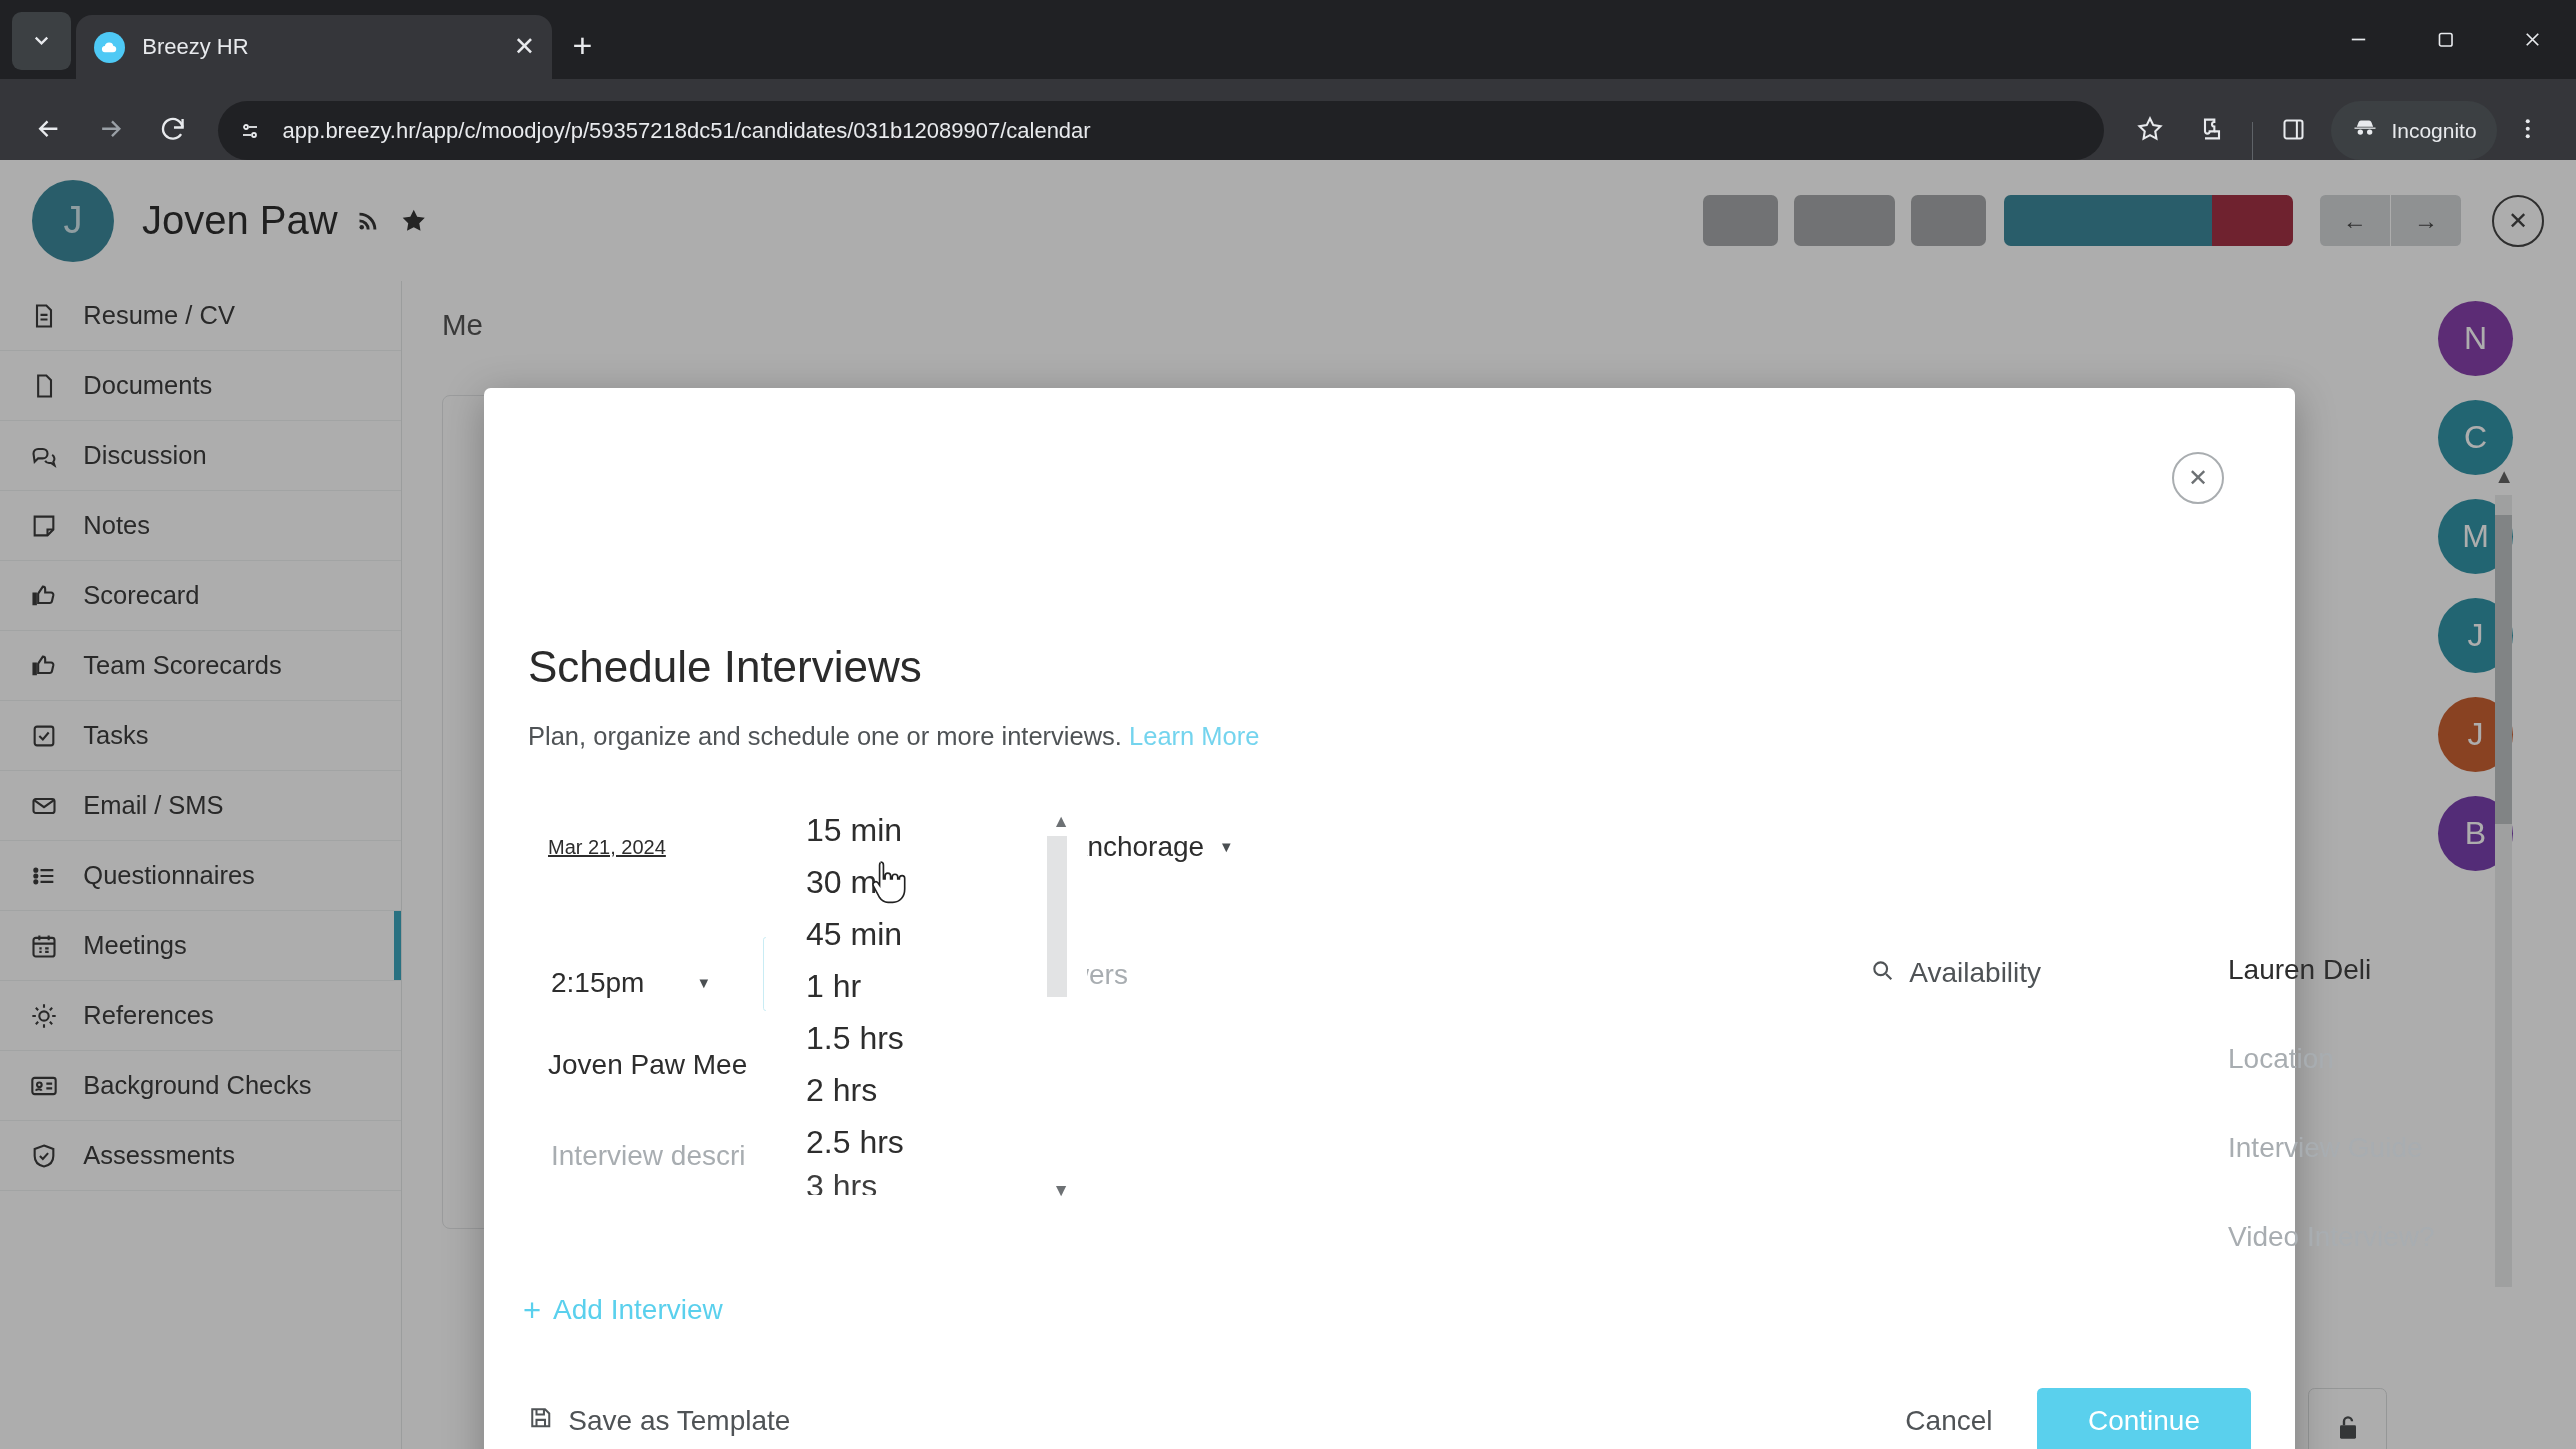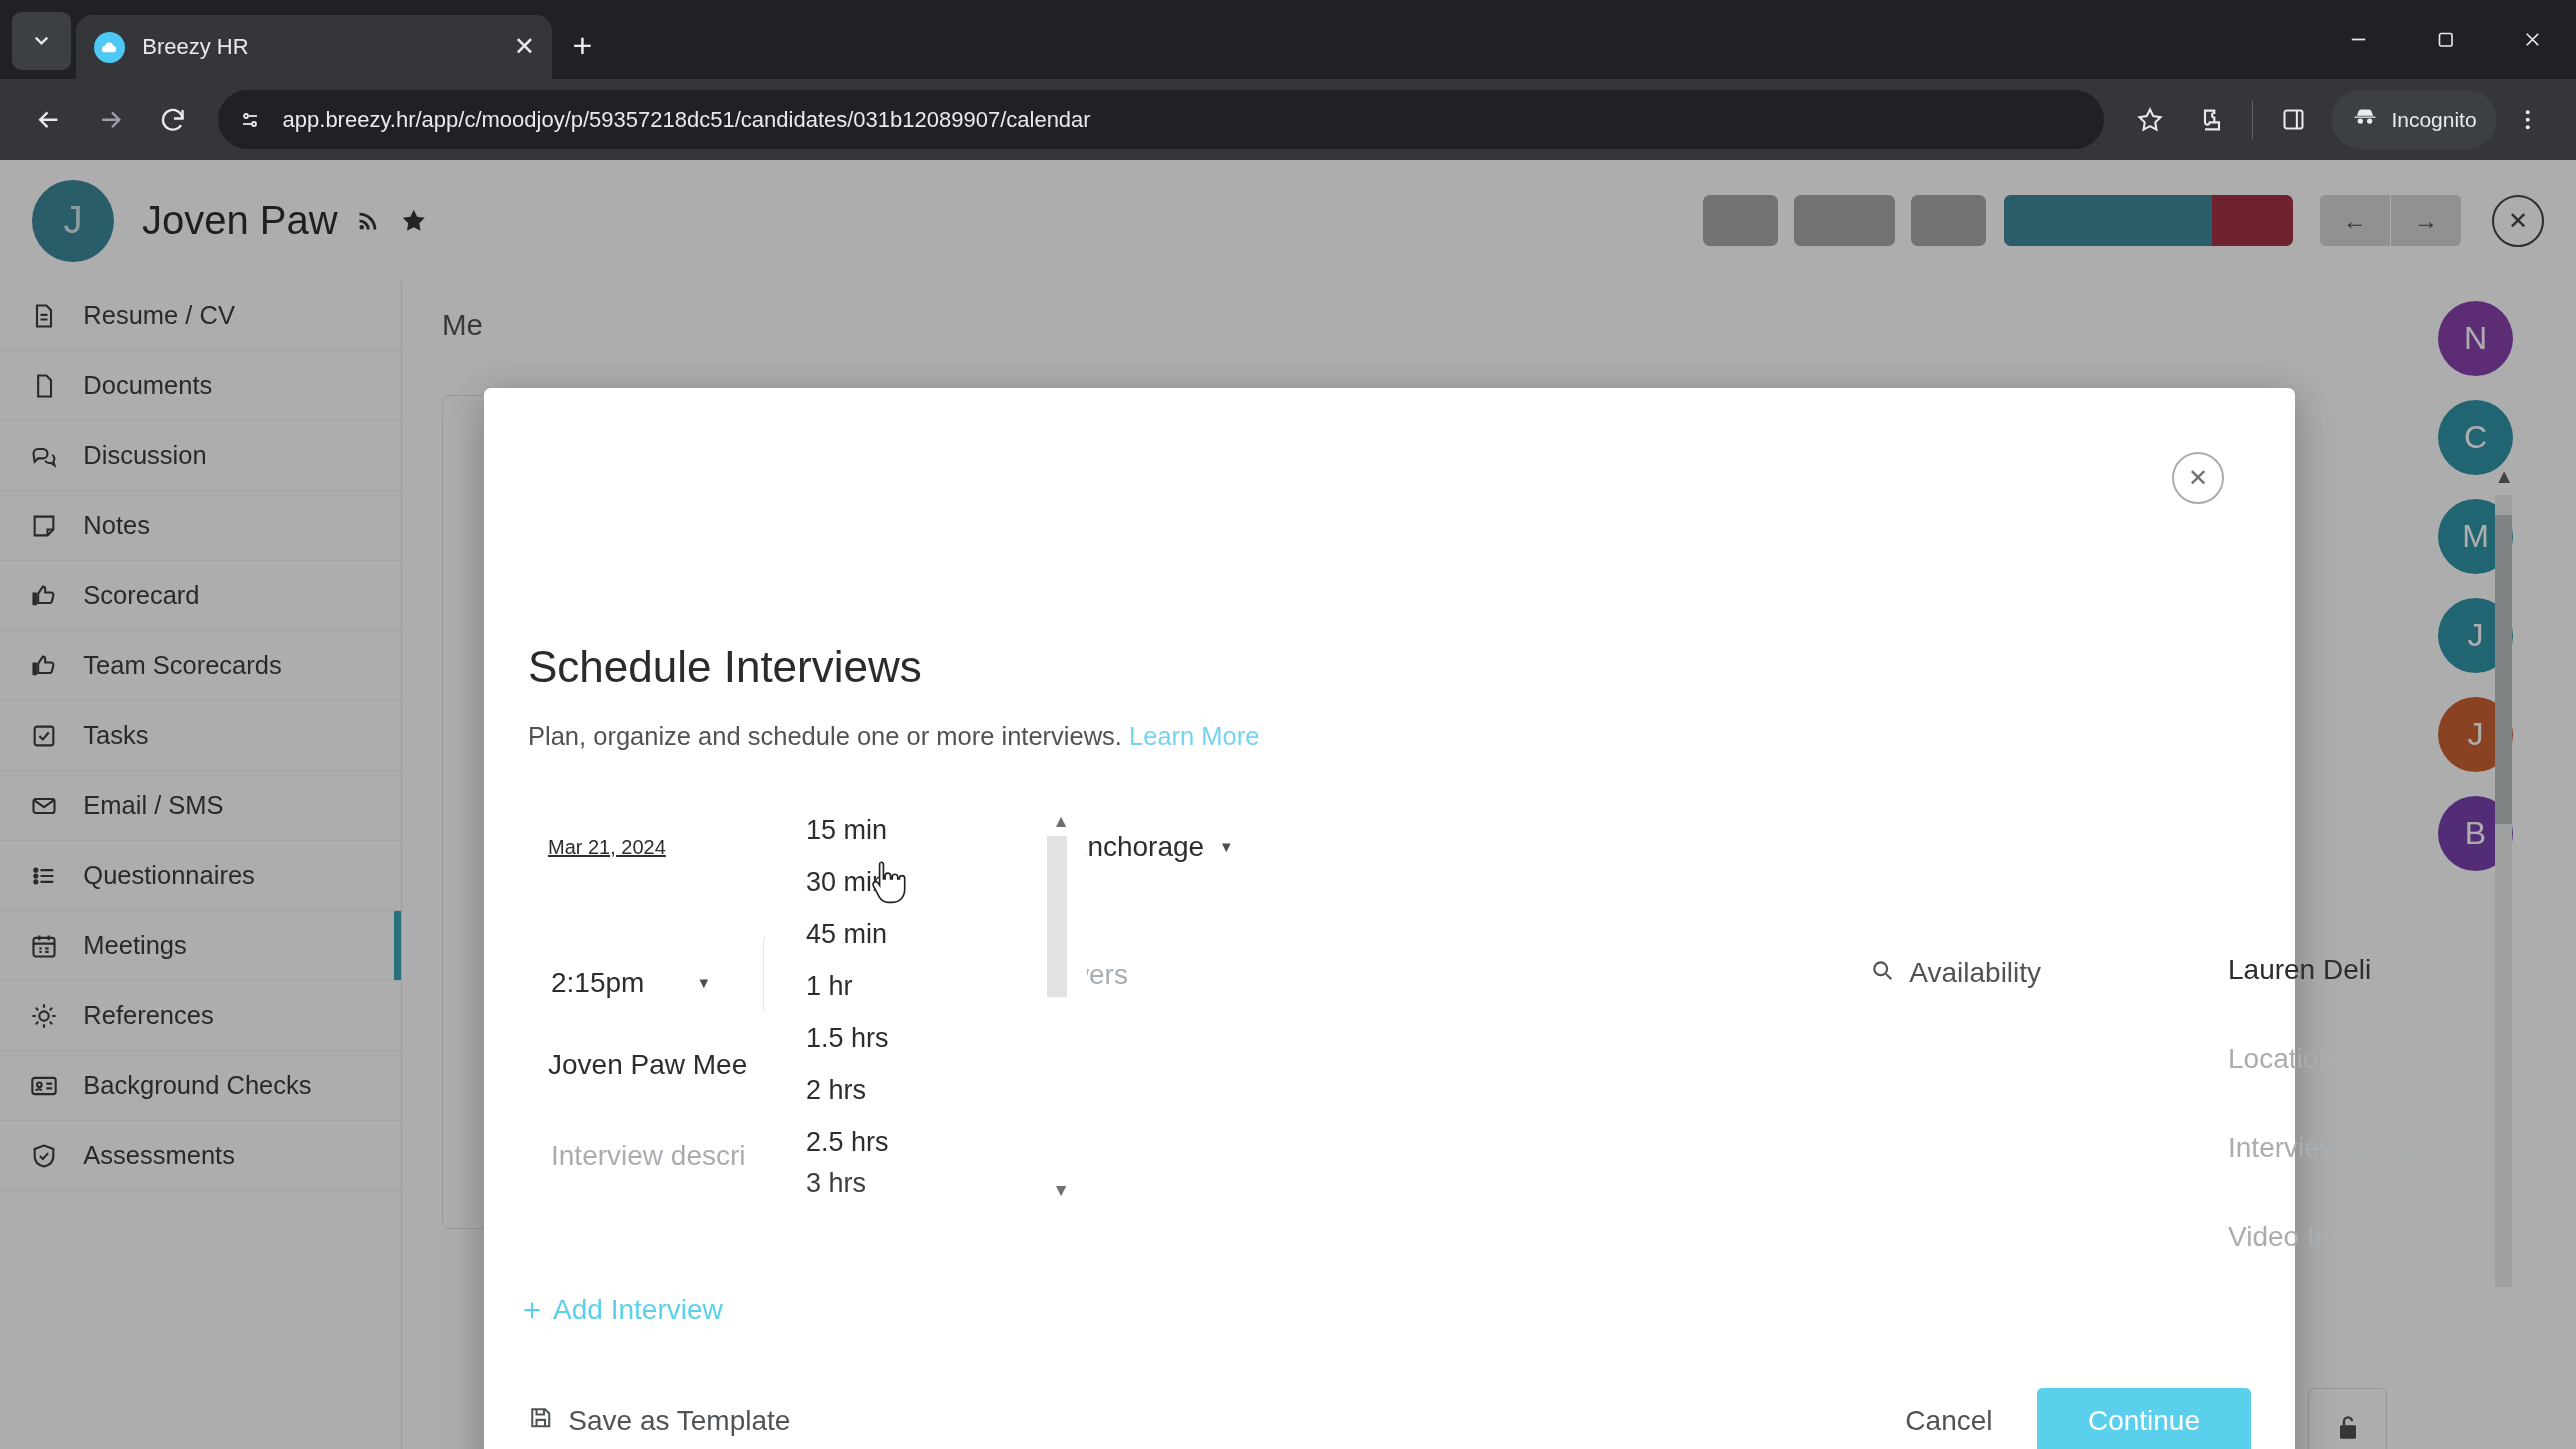--- a/index.html
+++ b/index.html
@@ -43,21 +43,21 @@
   .tab-new { color: #e8eaed; font-size: 34px; line-height: 1; margin: 0 0 17.4px 20px; font-weight: 300;}
 
   .win-controls {
     position: absolute; right: 0; top: 0; height: 79px;
     display: flex; align-items: center;
   }
   .win-btn { width: 87px; height: 79px; display: flex; align-items: center; justify-content: center; color: #e8eaed; }
 
   .toolbar {
     height: 81px; background: #35363a;
-    display: flex; align-items: center; padding: 0 17.4px;
+    display: flex; align-items: flex-end; padding: 0 17.4px;
   }
   .tb-icon {
     width: 62px; height: 62px; border-radius: 50%;
     display: flex; align-items: center; justify-content: center;
     color: #e8eaed; flex: 0 0 auto;
   }
   .omnibox {
     flex: 1 1 auto; height: 59px; background: #202124;
     border-radius: 29.5px; margin: 0 14.8px;
     display: flex; align-items: center; padding: 0 10.7px;
@@ -234,21 +234,21 @@
 
   
   .dur-menu {
     position: absolute; left: 766px; top: 644px;
     width: 321px; height: 396px;
     background: #fff; z-index: 70;
     overflow: hidden;
   }
   .dur-opt {
     height: 52px; display: flex; align-items: center;
-    padding-left: 40px; font-size: 27px; color: #2d2d2d;
+    padding-left: 40px; font-size: 32px; color: #2d2d2d;
   }
   .dur-opt.partial { color: #3d3d3d; height: 27px; align-items: flex-start; overflow: hidden; }
   .dur-track {
     position: absolute; right: 20px; top: 32px;
     width: 20px; height: 329px; background: #fff;
   }
   .dur-thumb { position: absolute; left: 0; top: 0; width: 20px; height: 161px; background: #e2e3e4; }
   .dur-arrow-up { position: absolute; right: 17.4px; top: 6.7px; color: #6d7174; font-size: 17.4px; }
   .dur-arrow-dn { position: absolute; right: 17.4px; top: 376px; color: #6d7174; font-size: 17.4px; }
 

